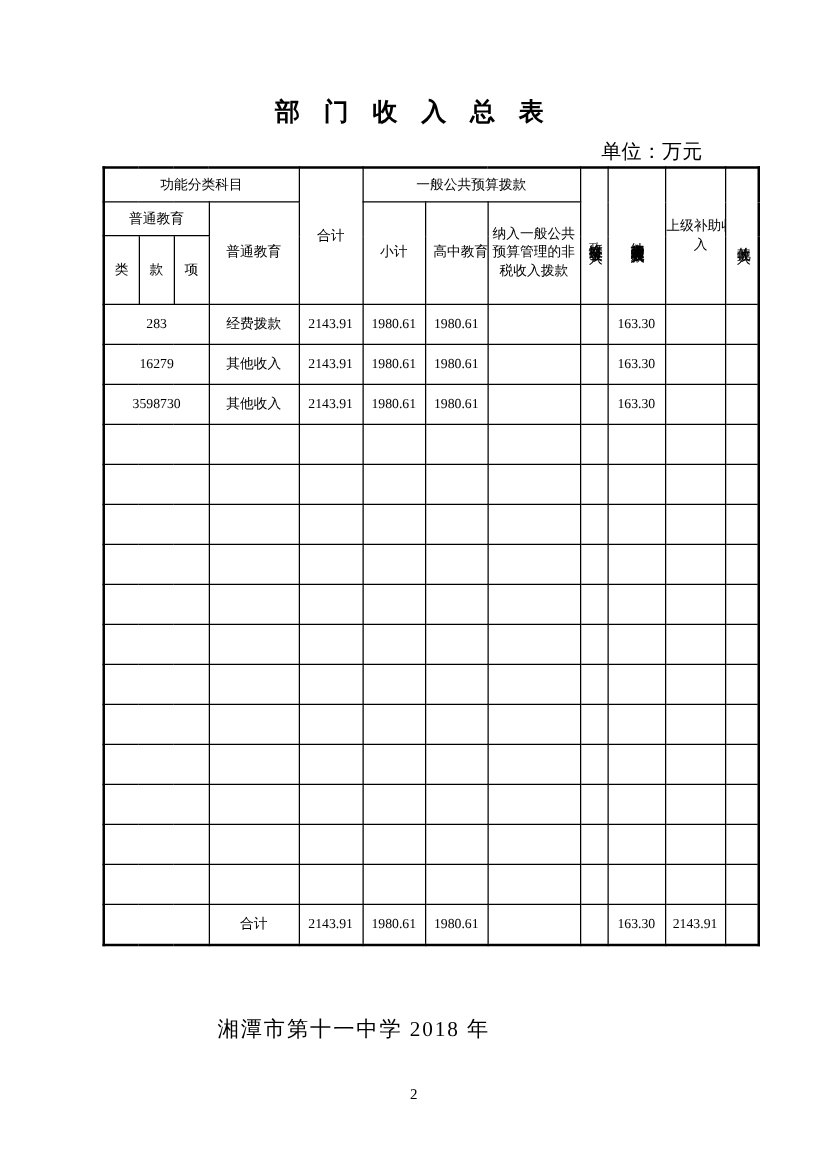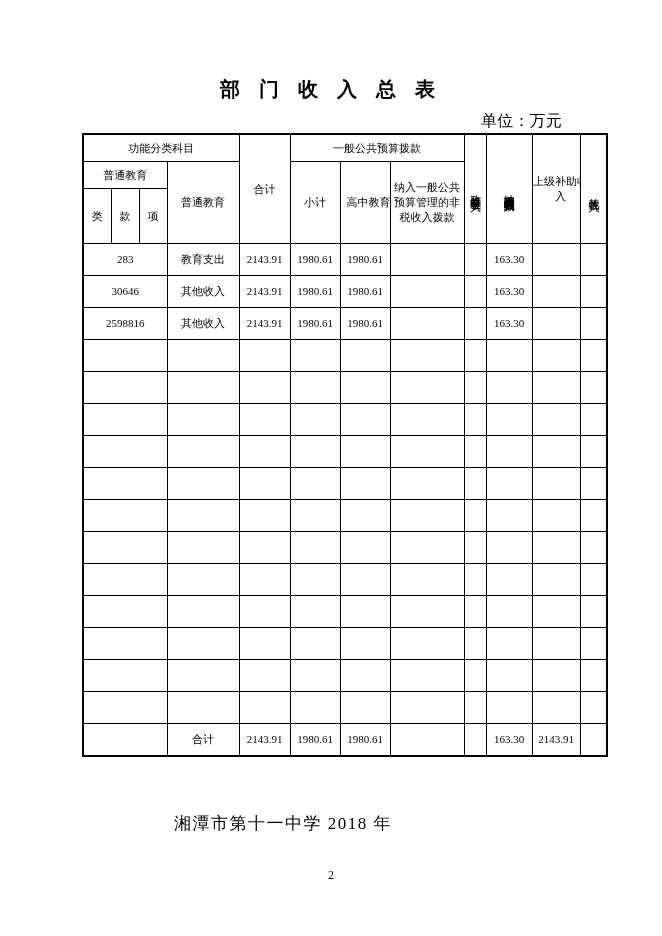--- a/index.html
+++ b/index.html
@@ -166,44 +166,44 @@
       </tr>
       <tr>
         <th class="hdr-cell" style="height:54px">类</th>
         <th class="hdr-cell">款</th>
         <th class="hdr-cell">项</th>
       </tr>
     </thead>
     <tbody id="table-body">
         <tr class="row-data">
           <td colspan="3">283</td>
-          <td>教育支出</td>
+          <td>经费拨款</td>
           <td class="num">2143.91</td>
           <td class="num">1980.61</td>
           <td class="num">1980.61</td>
           <td class="num"></td>
           <td class="num"></td>
           <td class="num">163.30</td>
           <td class="num"></td>
           <td class="num"></td>
         </tr>
         <tr class="row-data">
-          <td colspan="3">30646</td>
+          <td colspan="3">16279</td>
           <td>其他收入</td>
           <td class="num">2143.91</td>
           <td class="num">1980.61</td>
           <td class="num">1980.61</td>
           <td class="num"></td>
           <td class="num"></td>
           <td class="num">163.30</td>
           <td class="num"></td>
           <td class="num"></td>
         </tr>
         <tr class="row-data">
-          <td colspan="3">2598816</td>
+          <td colspan="3">3598730</td>
           <td>其他收入</td>
           <td class="num">2143.91</td>
           <td class="num">1980.61</td>
           <td class="num">1980.61</td>
           <td class="num"></td>
           <td class="num"></td>
           <td class="num">163.30</td>
           <td class="num"></td>
           <td class="num"></td>
         </tr>

